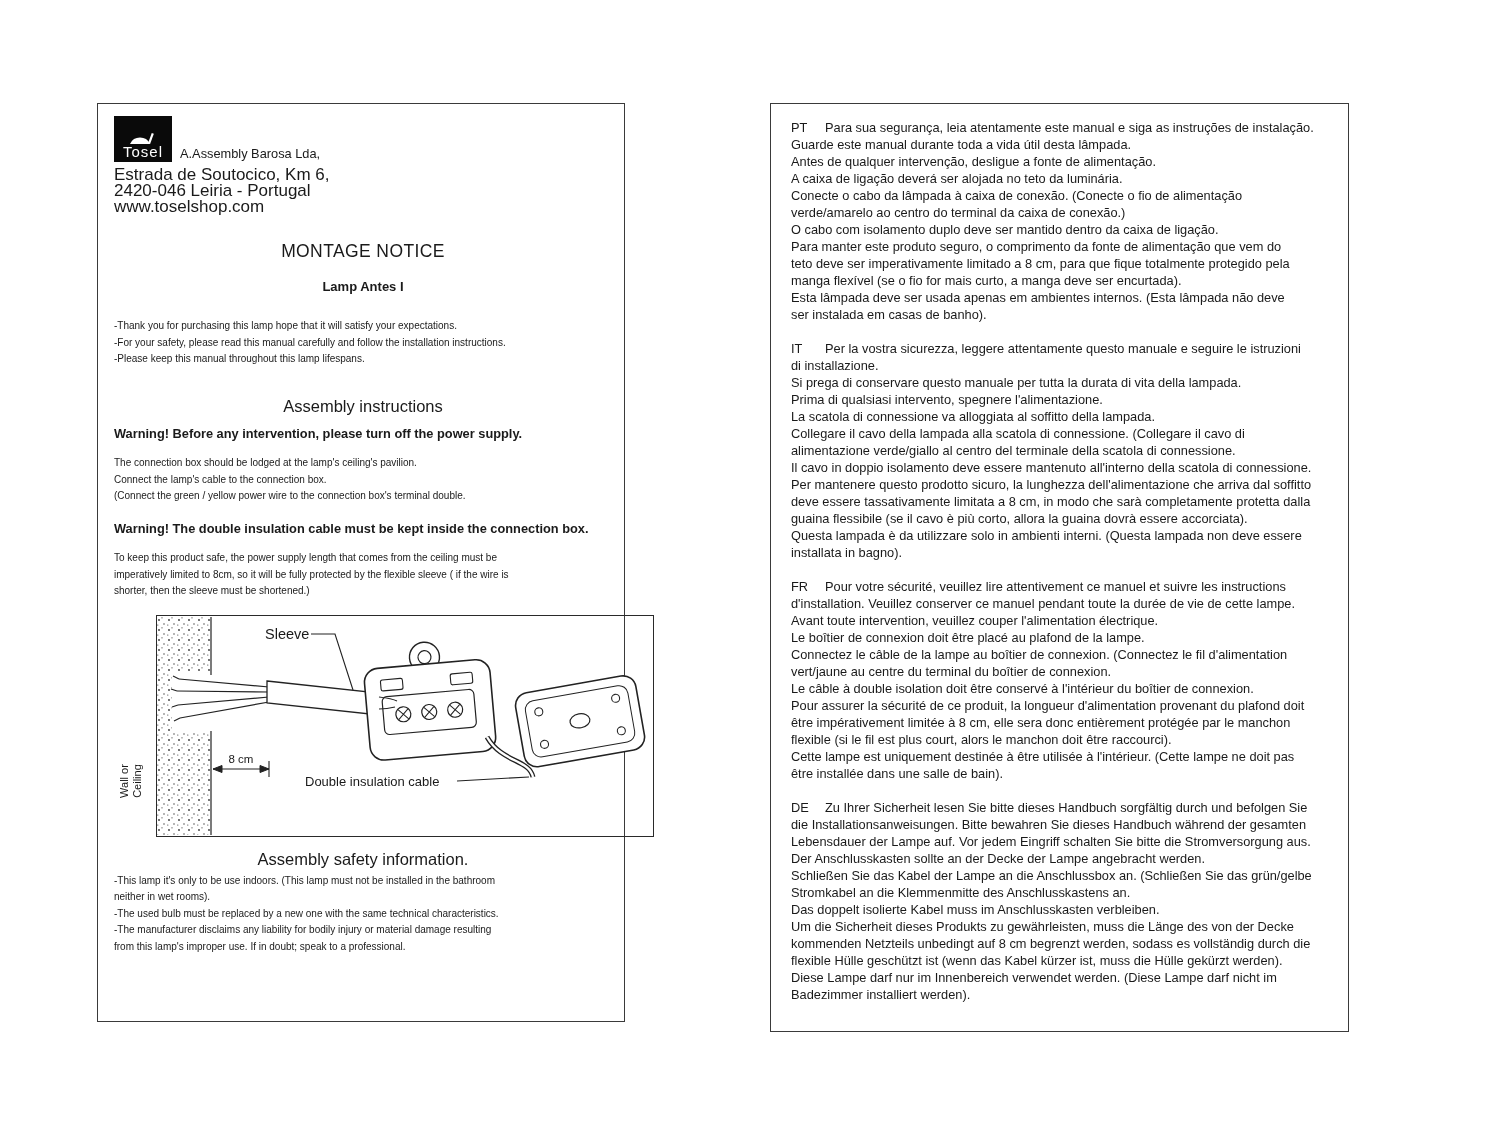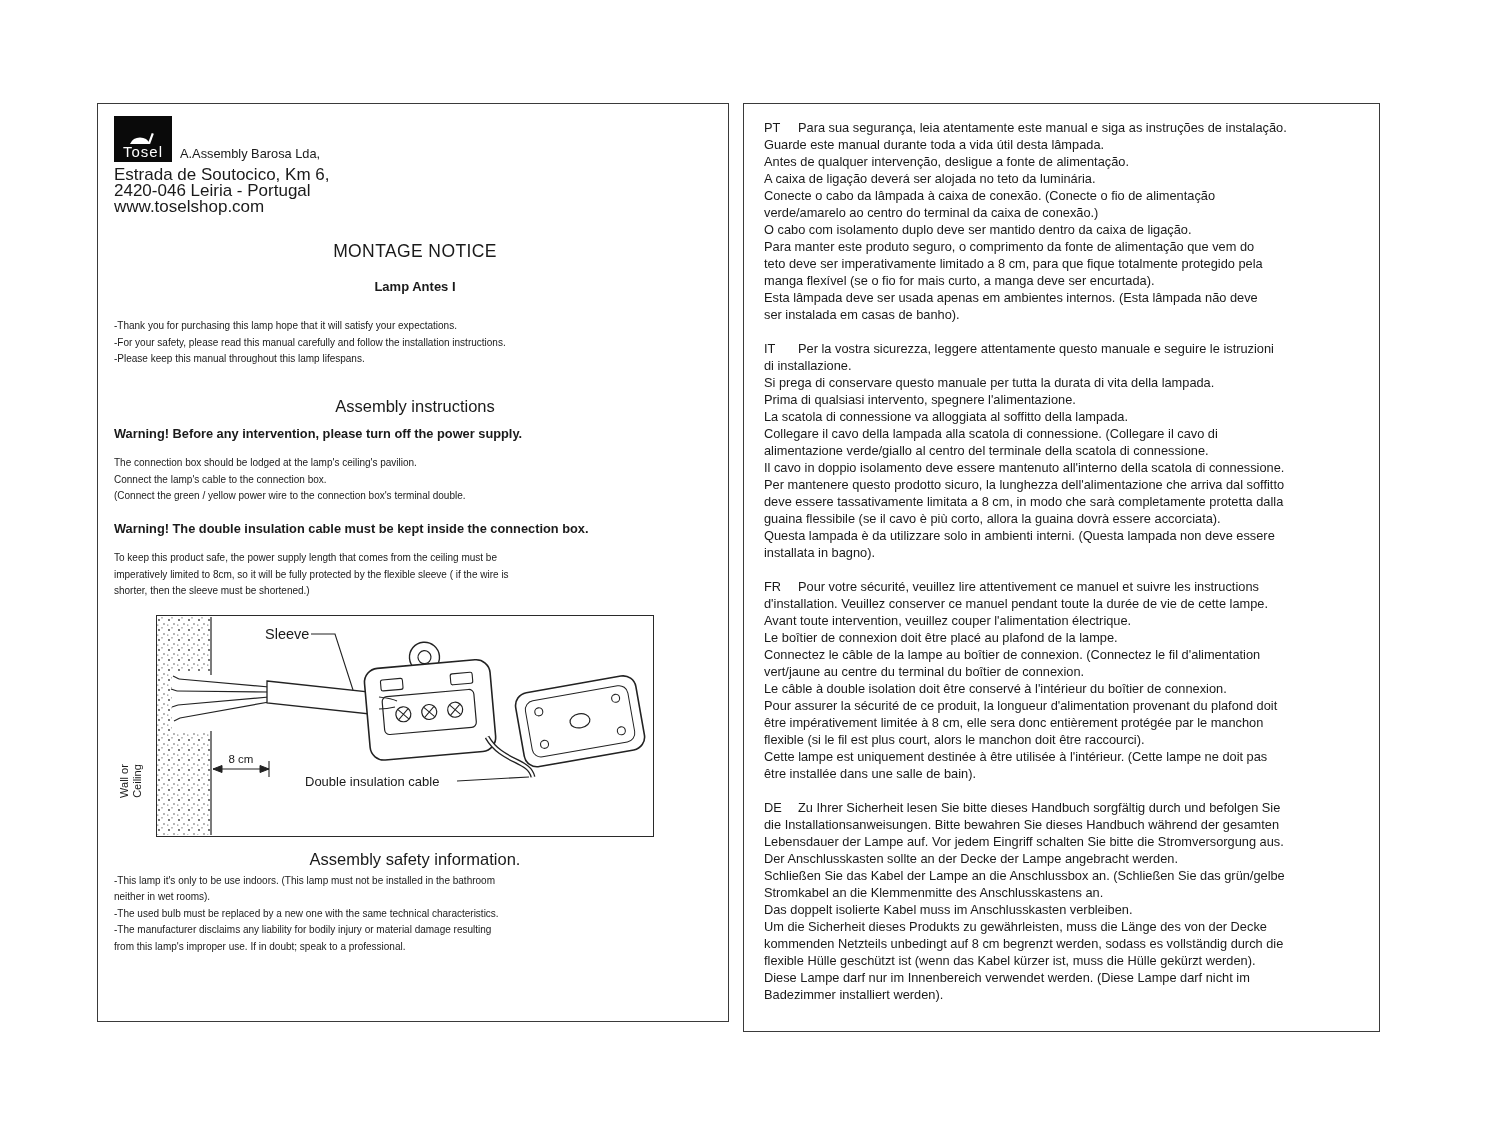--- a/index.html
+++ b/index.html
@@ -8,22 +8,22 @@
     width: 1500px; height: 1125px;
     position: relative;
     font-family: "Liberation Sans", sans-serif;
     color: #1a1a1a;
   }
   .panel {
     position: absolute;
     border: 1px solid #3a3a3a;
     background: #fff;
   }
-  .panel.left  { left: 97px;  top: 103px; width: 632px; height: 919px; padding: 12px 12px 12px 16px; }
-  .panel.right { left: 743px; top: 103px; width: 637px; height: 929px; padding: 15px 16px 12px 20px; }
+  .panel.left  { left: 97px;  top: 103px; width: 528px; height: 919px; padding: 12px 12px 12px 16px; }
+  .panel.right { left: 770px; top: 103px; width: 579px; height: 929px; padding: 15px 16px 12px 20px; }
 
   
   .logo-row { display: flex; align-items: flex-end; }
   .logo-box {
     width: 58px; height: 46px; background: #0a0a0a;
     display: flex; flex-direction: column; align-items: center; justify-content: flex-end;
     padding-bottom: 3px;
   }
   .logo-box .lamp-icon { margin-bottom: -2px; }
   .logo-text { color: #fff; font-size: 15px; letter-spacing: 1px; line-height: 15px; }

